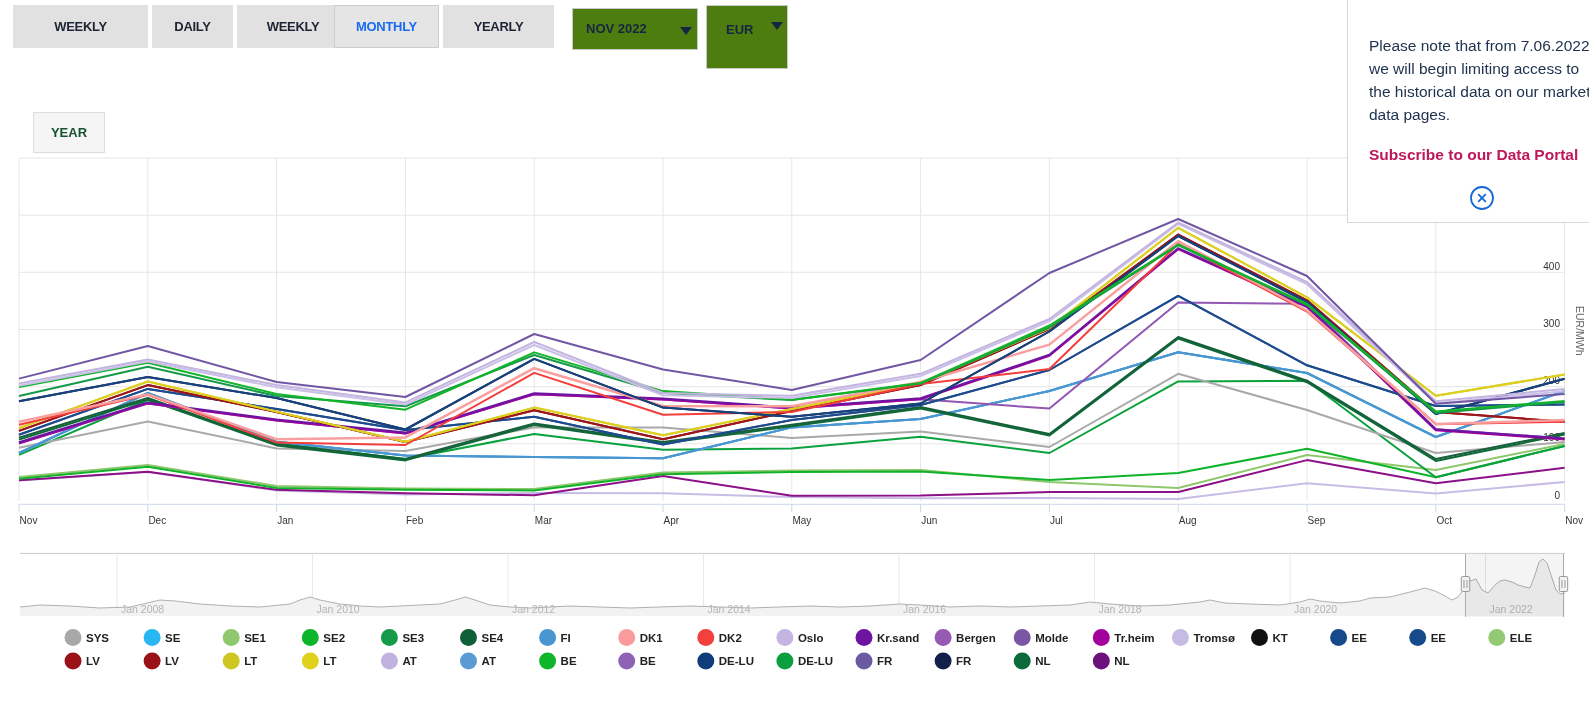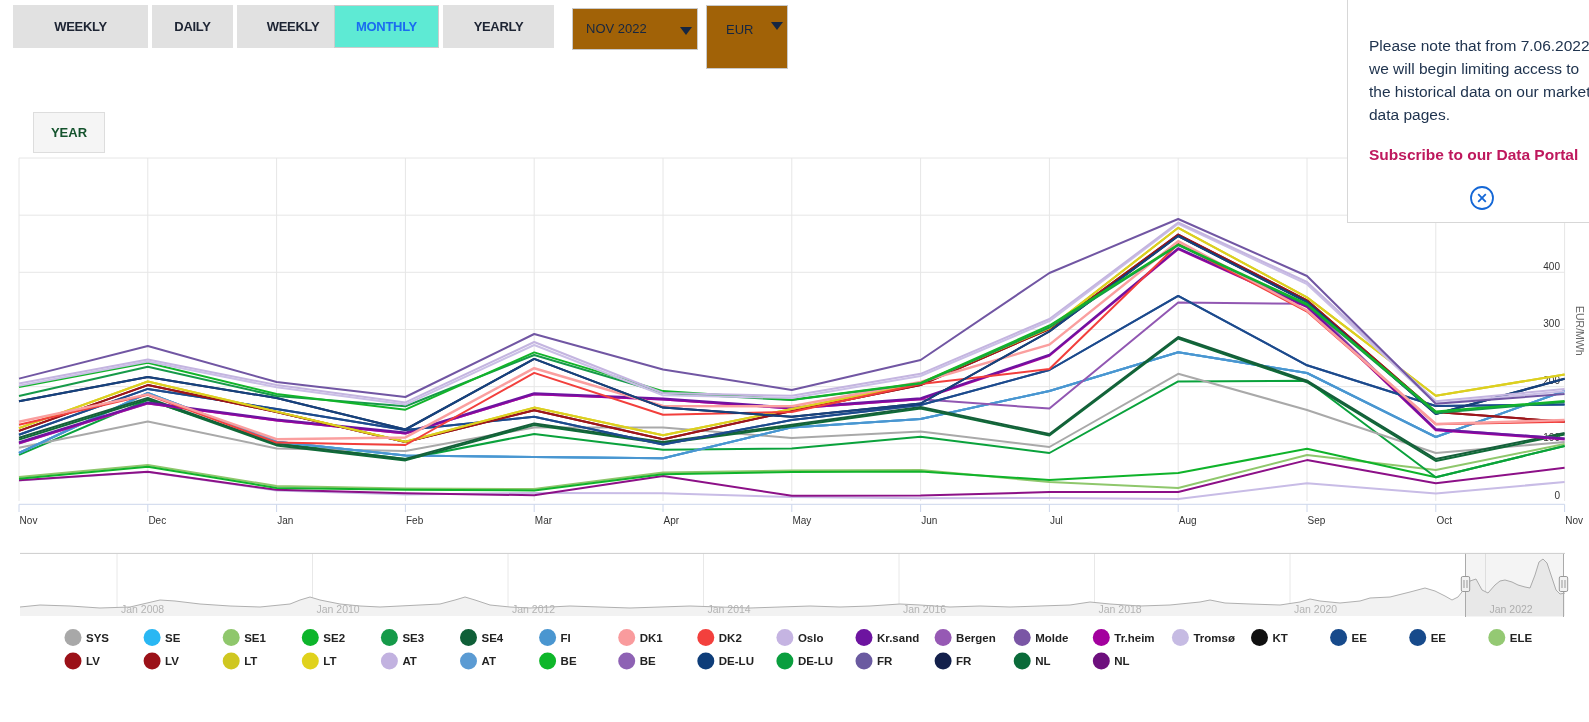--- a/index.html
+++ b/index.html
@@ -1,17 +1,17 @@
 <!DOCTYPE html>
 <html><head><meta charset="utf-8"><style>
 *{margin:0;padding:0;box-sizing:border-box}
 body{width:1589px;height:722px;background:#fff;font-family:'Liberation Sans',sans-serif;position:relative;overflow:hidden}
 .tab{position:absolute;top:5px;height:43px;background:#e1e1e1;color:#1d2433;font-weight:bold;font-size:13px;letter-spacing:-.3px;display:flex;align-items:center;justify-content:center}
-.tab.active{background:#5eead4;border:1px solid #ccc;color:#1a6bf0}
-.sel{position:absolute;background:#a16207;border:1px solid #c9c9c9;color:#152642;font-weight:normal;font-size:13px;display:flex;align-items:center}
+.tab.active{background:#e5e5e5;border:1px solid #ccc;color:#1a6bf0}
+.sel{position:absolute;background:#4d7c0f;border:1px solid #c9c9c9;color:#152642;font-weight:bold;font-size:13px;display:flex;align-items:center}
 .yearbtn{position:absolute;left:33px;top:112px;width:72px;height:41px;background:#f5f5f5;border:1px solid #ddd;color:#14532d;font-weight:bold;font-size:13px;display:flex;align-items:center;justify-content:center}
 .notif{position:absolute;left:1347px;top:-8px;width:260px;height:231px;background:#fff;border:1px solid #d7d7d7;z-index:5}
 .notif p{position:absolute;left:21px;top:41px;width:235px;font-size:15.5px;line-height:23px;color:#20344f}
 .notif a{position:absolute;left:21px;top:153px;font-size:15.5px;font-weight:bold;color:#be185d;text-decoration:none}
 .caret{width:0;height:0;border-left:6px solid transparent;border-right:6px solid transparent;border-top:8px solid #152642}
 </style></head><body>
 <svg width="1589" height="722" viewBox="0 0 1589 722" style="position:absolute;top:0;left:0;font-family:'Liberation Sans',sans-serif">
 <line x1="19.0" y1="443.8" x2="1564.6" y2="443.8" stroke="#e6e6e6" stroke-width="1"></line>
 <line x1="19.0" y1="386.7" x2="1564.6" y2="386.7" stroke="#e6e6e6" stroke-width="1"></line>
 <line x1="19.0" y1="329.5" x2="1564.6" y2="329.5" stroke="#e6e6e6" stroke-width="1"></line>

